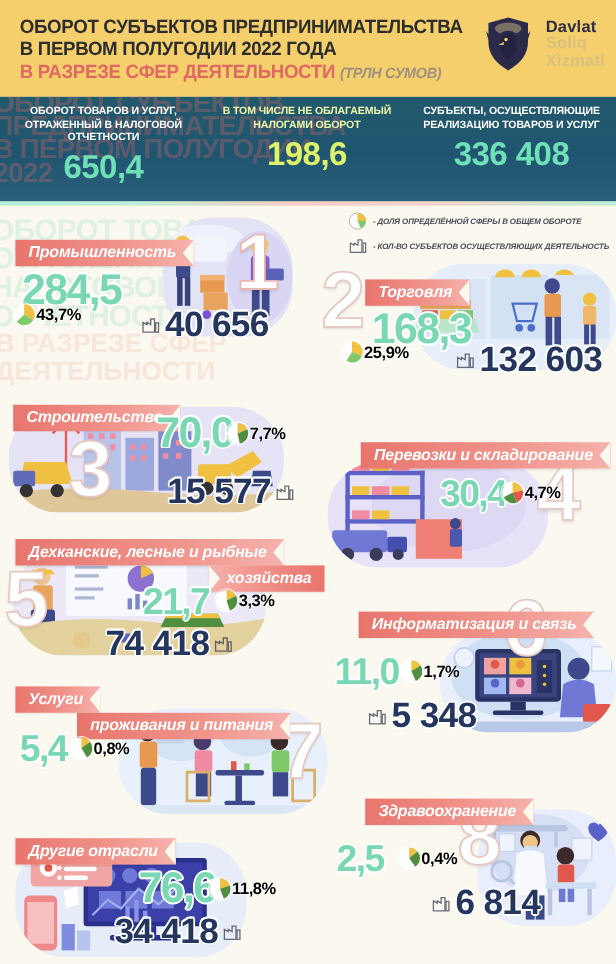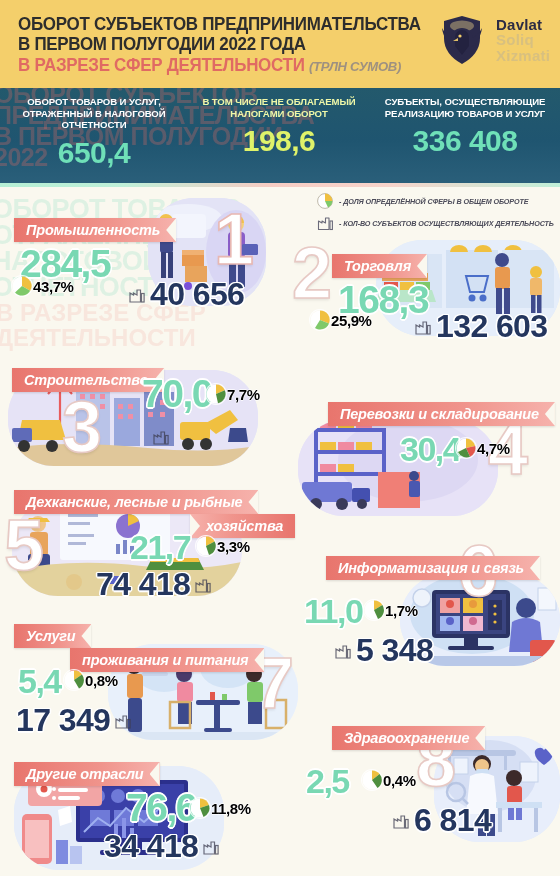--- a/index.html
+++ b/index.html
@@ -426,20 +426,21 @@
       <span class="pie">
         <svg width="20" height="20" viewBox="0 0 20 20">
             <circle cx="10" cy="10" r="9.5" fill="#fff"></circle>
             <path d="M10 10 L10 0.5 A9.5 9.5 0 0 1 18.8 6.2 Z" fill="#f0c040"></path>
             <path d="M10 10 L18.8 6.2 A9.5 9.5 0 0 1 12 19.2 Z" fill="#4f8f3f"></path>
           </svg>
       </span>
       <span class="pct">7,7%</span>
     </div>
     <div class="cnt-wrap" style="left:152px;top:70px;">
+      <span class="cnt">15 577</span>
       <span class="fact">
         <svg width="18" height="17" viewBox="0 0 18 17">
             <path d="M2 16 L2 7 L5.5 9 L5.5 7 L9 9 L9 4 L12.5 4 L12.5 16 Z" fill="none" stroke="#3c3c50" stroke-width="1.2"></path>
             <rect x="13.5" y="7.5" width="2.6" height="8.5" fill="none" stroke="#3c3c50" stroke-width="1.2"></rect>
           </svg>
       </span>
     </div>
   </div>
 
   <div class="block" style="left:292px;top:402px;width:268px;height:116px;">
@@ -641,29 +642,20 @@
     <div class="pct-wrap" style="left:64px;top:54px;">
       <span class="pie">
         <svg width="20" height="20" viewBox="0 0 20 20">
             <circle cx="10" cy="10" r="9.5" fill="#fff"></circle>
             <path d="M10 10 L10 0.5 A9.5 9.5 0 0 1 18 4.5 Z" fill="#f0c040"></path>
             <path d="M10 10 L18 4.5 A9.5 9.5 0 0 1 15 18.5 Z" fill="#4f8f3f"></path>
           </svg>
       </span>
       <span class="pct">0,8%</span>
     </div>
-    <div class="cnt-wrap" style="left:16px;top:86px;">
-      <span class="cnt">17 349</span>
-      <span class="fact">
-        <svg width="18" height="17" viewBox="0 0 18 17">
-            <path d="M2 16 L2 7 L5.5 9 L5.5 7 L9 9 L9 4 L12.5 4 L12.5 16 Z" fill="none" stroke="#3c3c50" stroke-width="1.2"></path>
-            <rect x="13.5" y="7.5" width="2.6" height="8.5" fill="none" stroke="#3c3c50" stroke-width="1.2"></rect>
-          </svg>
-      </span>
-    </div>
   </div>
 
   <div class="block" style="left:292px;top:716px;width:268px;height:126px;">
     <div class="illus" style="left:142px;top:20px;width:126px;height:106px;background:linear-gradient(150deg,#e6eefb 0%,#dfe9f9 100%);">
       <svg width="126" height="106" viewBox="0 0 126 106">
         <rect width="126" height="106" fill="#e8eefb"></rect>
         <ellipse cx="56" cy="40" rx="46" ry="36" fill="#d6dff4"></ellipse>
         <rect x="6" y="14" width="76" height="6" rx="3" fill="#b8c6e4"></rect>
         <rect x="14" y="20" width="3" height="14" fill="#b8c6e4"></rect>
         <rect x="70" y="20" width="3" height="14" fill="#b8c6e4"></rect>

